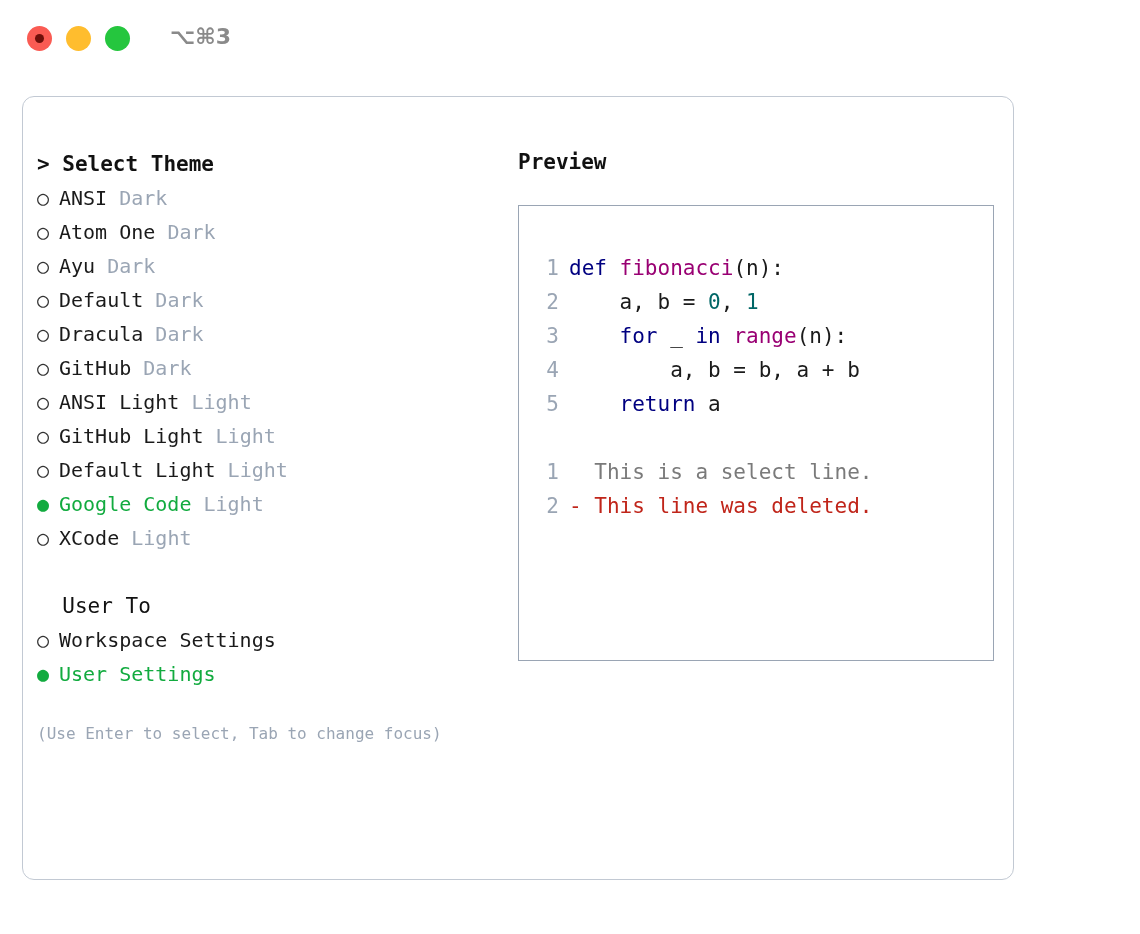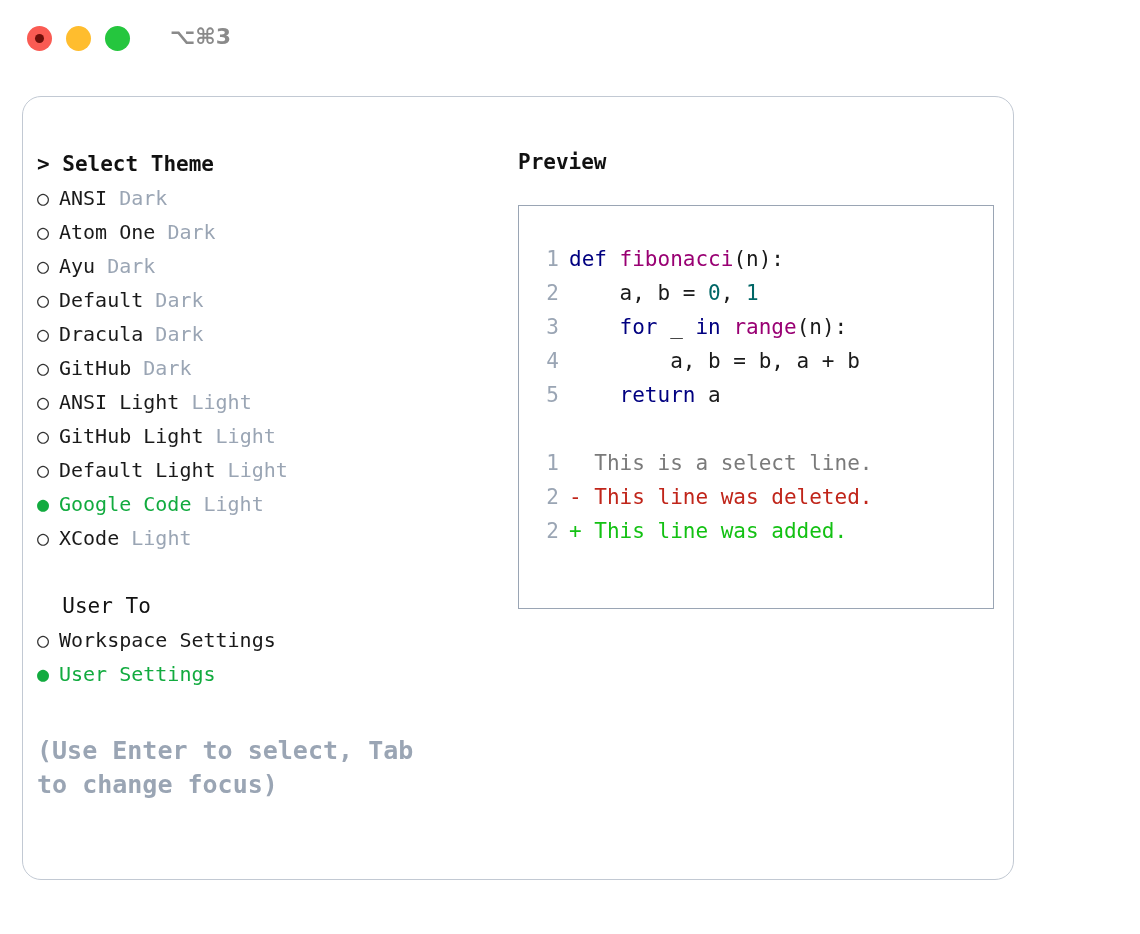--- a/index.html
+++ b/index.html
@@ -71,21 +71,21 @@
   }
 
   
   .panel {
     position: absolute;
     left: 22px;
     top: 96px;
     width: 992px;
     height: 784px;
     border: 1.5px solid #c2c9d3;
-    border-radius: 19px;
+    border-radius: 12px;
     box-sizing: border-box;
     background: #ffffff;
   }
 
   
   .left-col {
     position: absolute;
     left: 14px;
     top: 50px;
     width: 450px;
@@ -121,44 +121,43 @@
     color: #333333;
   }
   .opt-row.selected .opt-bullet { color: #12ab3f; }
   .opt-row.selected .opt-label  { color: #12ab3f; }
   .opt-label { color: #1a1a1a; }
   .opt-suffix { color: #9aa5b4; }
 
   .spacer-block { height: 34px; }
 
   .hint {
-    margin-top: 43px;
-    font-size: 25px;
+    margin-top: 26px;
+    font-size: 16px;
     line-height: 34px;
     color: #9aa5b4;
     width: 420px;
-    font-weight: bold;
   }
 
   
   .preview-title {
     font-size: 21px;
     line-height: 30px;
     font-weight: bold;
     color: #111111;
     margin-bottom: 28px;
     white-space: pre;
   }
   .preview-box {
     width: 476px;
-    height: 404px;
+    height: 456px;
     border: 1.5px solid #9aa5b4;
     box-sizing: border-box;
     background: #ffffff;
-    padding: 36px 0 0 14px;
+    padding: 45px 0 0 14px;
   }
   .code-line {
     font-size: 21px;
     line-height: 34px;
     white-space: pre;
     color: #1a1a1a;
   }
   .ln {
     display: inline-block;
     width: 26px;
@@ -232,20 +231,19 @@
           <div class="code-line"><span class="ln">3</span><span class="pun">    </span><span class="kw">for</span><span class="pun"> _ </span><span class="kw">in</span><span class="pun"> </span><span class="fn">range</span><span class="pun">(n):</span></div>
           <div class="code-line"><span class="ln">4</span><span class="pun">        a, b = b, a + b</span></div>
           <div class="code-line"><span class="ln">5</span><span class="pun">    </span><span class="kw">return</span><span class="pun"> a</span></div>
         </div>
 
         <div class="blank-line"></div>
 
         <div>
           <div class="code-line"><span class="ln">1</span><span class="ctx">  </span><span class="ctx">This is a select line.</span></div>
           <div class="code-line"><span class="ln">2</span><span class="del">- </span><span class="del">This line was deleted.</span></div>
-          <div class="code-line"><span class="ln">2</span><span class="add">+ </span><span class="add">This line was added.</span></div>
         </div>
 
       </div>
     </div>
 
   </div>
 </div>
 
 </body></html>

